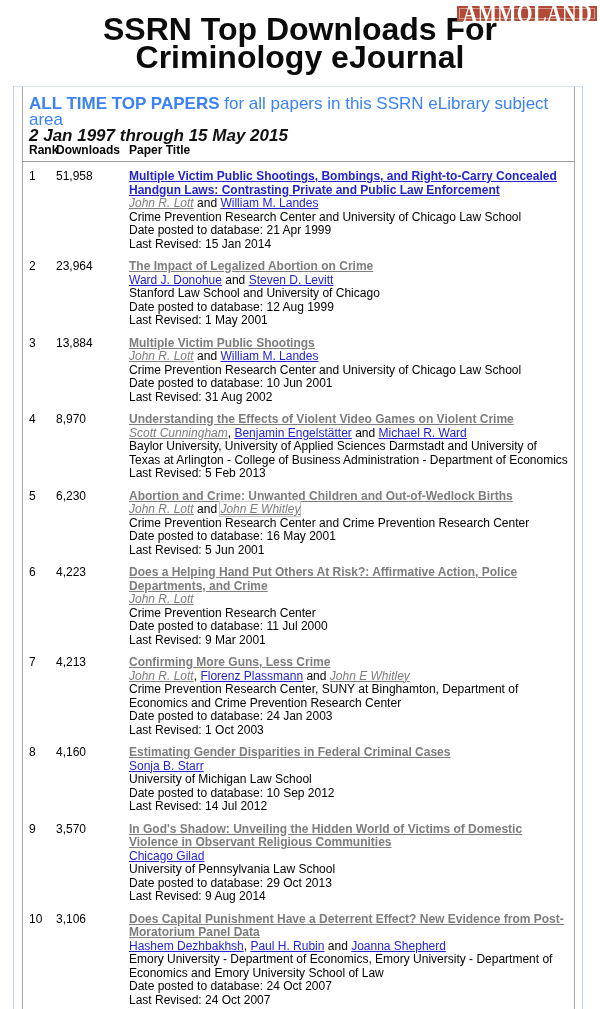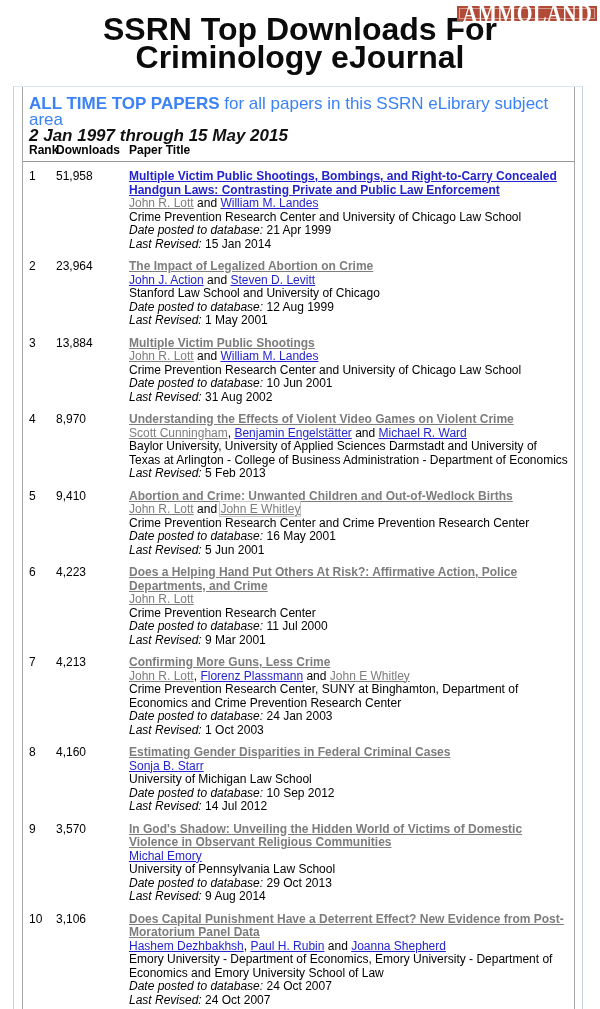--- a/index.html
+++ b/index.html
@@ -61,25 +61,25 @@
     margin-bottom:9px;
   }
   .paper-row:last-child{margin-bottom:0;}
   .cell{color:#000;}
   a{cursor:pointer;}
   .paper-title{
     font-weight:bold;text-decoration:underline;color:var(--link-blue);display:inline;text-align:center;
   }
   .paper-title.visited{color:var(--link-visited);}
   .author{color:var(--link-blue);text-decoration:underline;}
-  .author.visited{color:var(--link-visited);}
+  .author.visited{color:var(--link-visited);font-style:italic;}
   .author.focused{box-shadow:0 0 0 1px #c9c9c9;}
   .sep{color:#000;}
   .affiliation{color:#000;}
-  .date-line .lbl{font-style:italic;}
+  .date-line .lbl{}
   .date-line .val{font-style:normal;}
 </style>
 </head>
 <body>
 
 <div class="page-header">
   <div class="page-title-line">SSRN Top Downloads For</div>
   <div class="page-title-line">Criminology eJournal</div>
 </div>
 
@@ -125,21 +125,21 @@
     </div>
   </div>
 
   <div class="paper-row">
     <div class="cell rank">2</div>
     <div class="cell downloads">23,964</div>
     <div class="cell details">
       <div>
         <a class="paper-title visited">The Impact of Legalized Abortion on Crime</a>
       </div>
-      <div class="authors"><a class="author">John J. Action</a><span class="sep"> and </span><a class="author">Steven D. Levitt</a></div>
+      <div class="authors"><a class="author">Ward J. Donohue</a><span class="sep"> and </span><a class="author">Steven D. Levitt</a></div>
       <div class="affiliation">Stanford Law School and University of Chicago</div>
       <div class="date-line">
         <span class="lbl">Date posted to database:</span>
         <span class="val">12 Aug 1999</span>
       </div>
       <div class="date-line">
         <span class="lbl">Last Revised:</span>
         <span class="val">1 May 2001</span>
       </div>
     </div>
@@ -176,21 +176,21 @@
       <div class="affiliation">Baylor University, University of Applied Sciences Darmstadt and University of Texas at Arlington - College of Business Administration - Department of Economics</div>
       <div class="date-line">
         <span class="lbl">Last Revised:</span>
         <span class="val">5 Feb 2013</span>
       </div>
     </div>
   </div>
 
   <div class="paper-row">
     <div class="cell rank">5</div>
-    <div class="cell downloads">9,410</div>
+    <div class="cell downloads">6,230</div>
     <div class="cell details">
       <div>
         <a class="paper-title visited">Abortion and Crime: Unwanted Children and Out-of-Wedlock Births</a>
       </div>
       <div class="authors"><a class="author visited">John R. Lott</a><span class="sep"> and </span><a class="author visited focused">John E Whitley</a></div>
       <div class="affiliation">Crime Prevention Research Center and Crime Prevention Research Center</div>
       <div class="date-line">
         <span class="lbl">Date posted to database:</span>
         <span class="val">16 May 2001</span>
       </div>
@@ -261,21 +261,21 @@
     </div>
   </div>
 
   <div class="paper-row">
     <div class="cell rank">9</div>
     <div class="cell downloads">3,570</div>
     <div class="cell details">
       <div>
         <a class="paper-title visited">In God's Shadow: Unveiling the Hidden World of Victims of Domestic Violence in Observant Religious Communities</a>
       </div>
-      <div class="authors"><a class="author">Michal Emory</a></div>
+      <div class="authors"><a class="author">Chicago Gilad</a></div>
       <div class="affiliation">University of Pennsylvania Law School</div>
       <div class="date-line">
         <span class="lbl">Date posted to database:</span>
         <span class="val">29 Oct 2013</span>
       </div>
       <div class="date-line">
         <span class="lbl">Last Revised:</span>
         <span class="val">9 Aug 2014</span>
       </div>
     </div>

